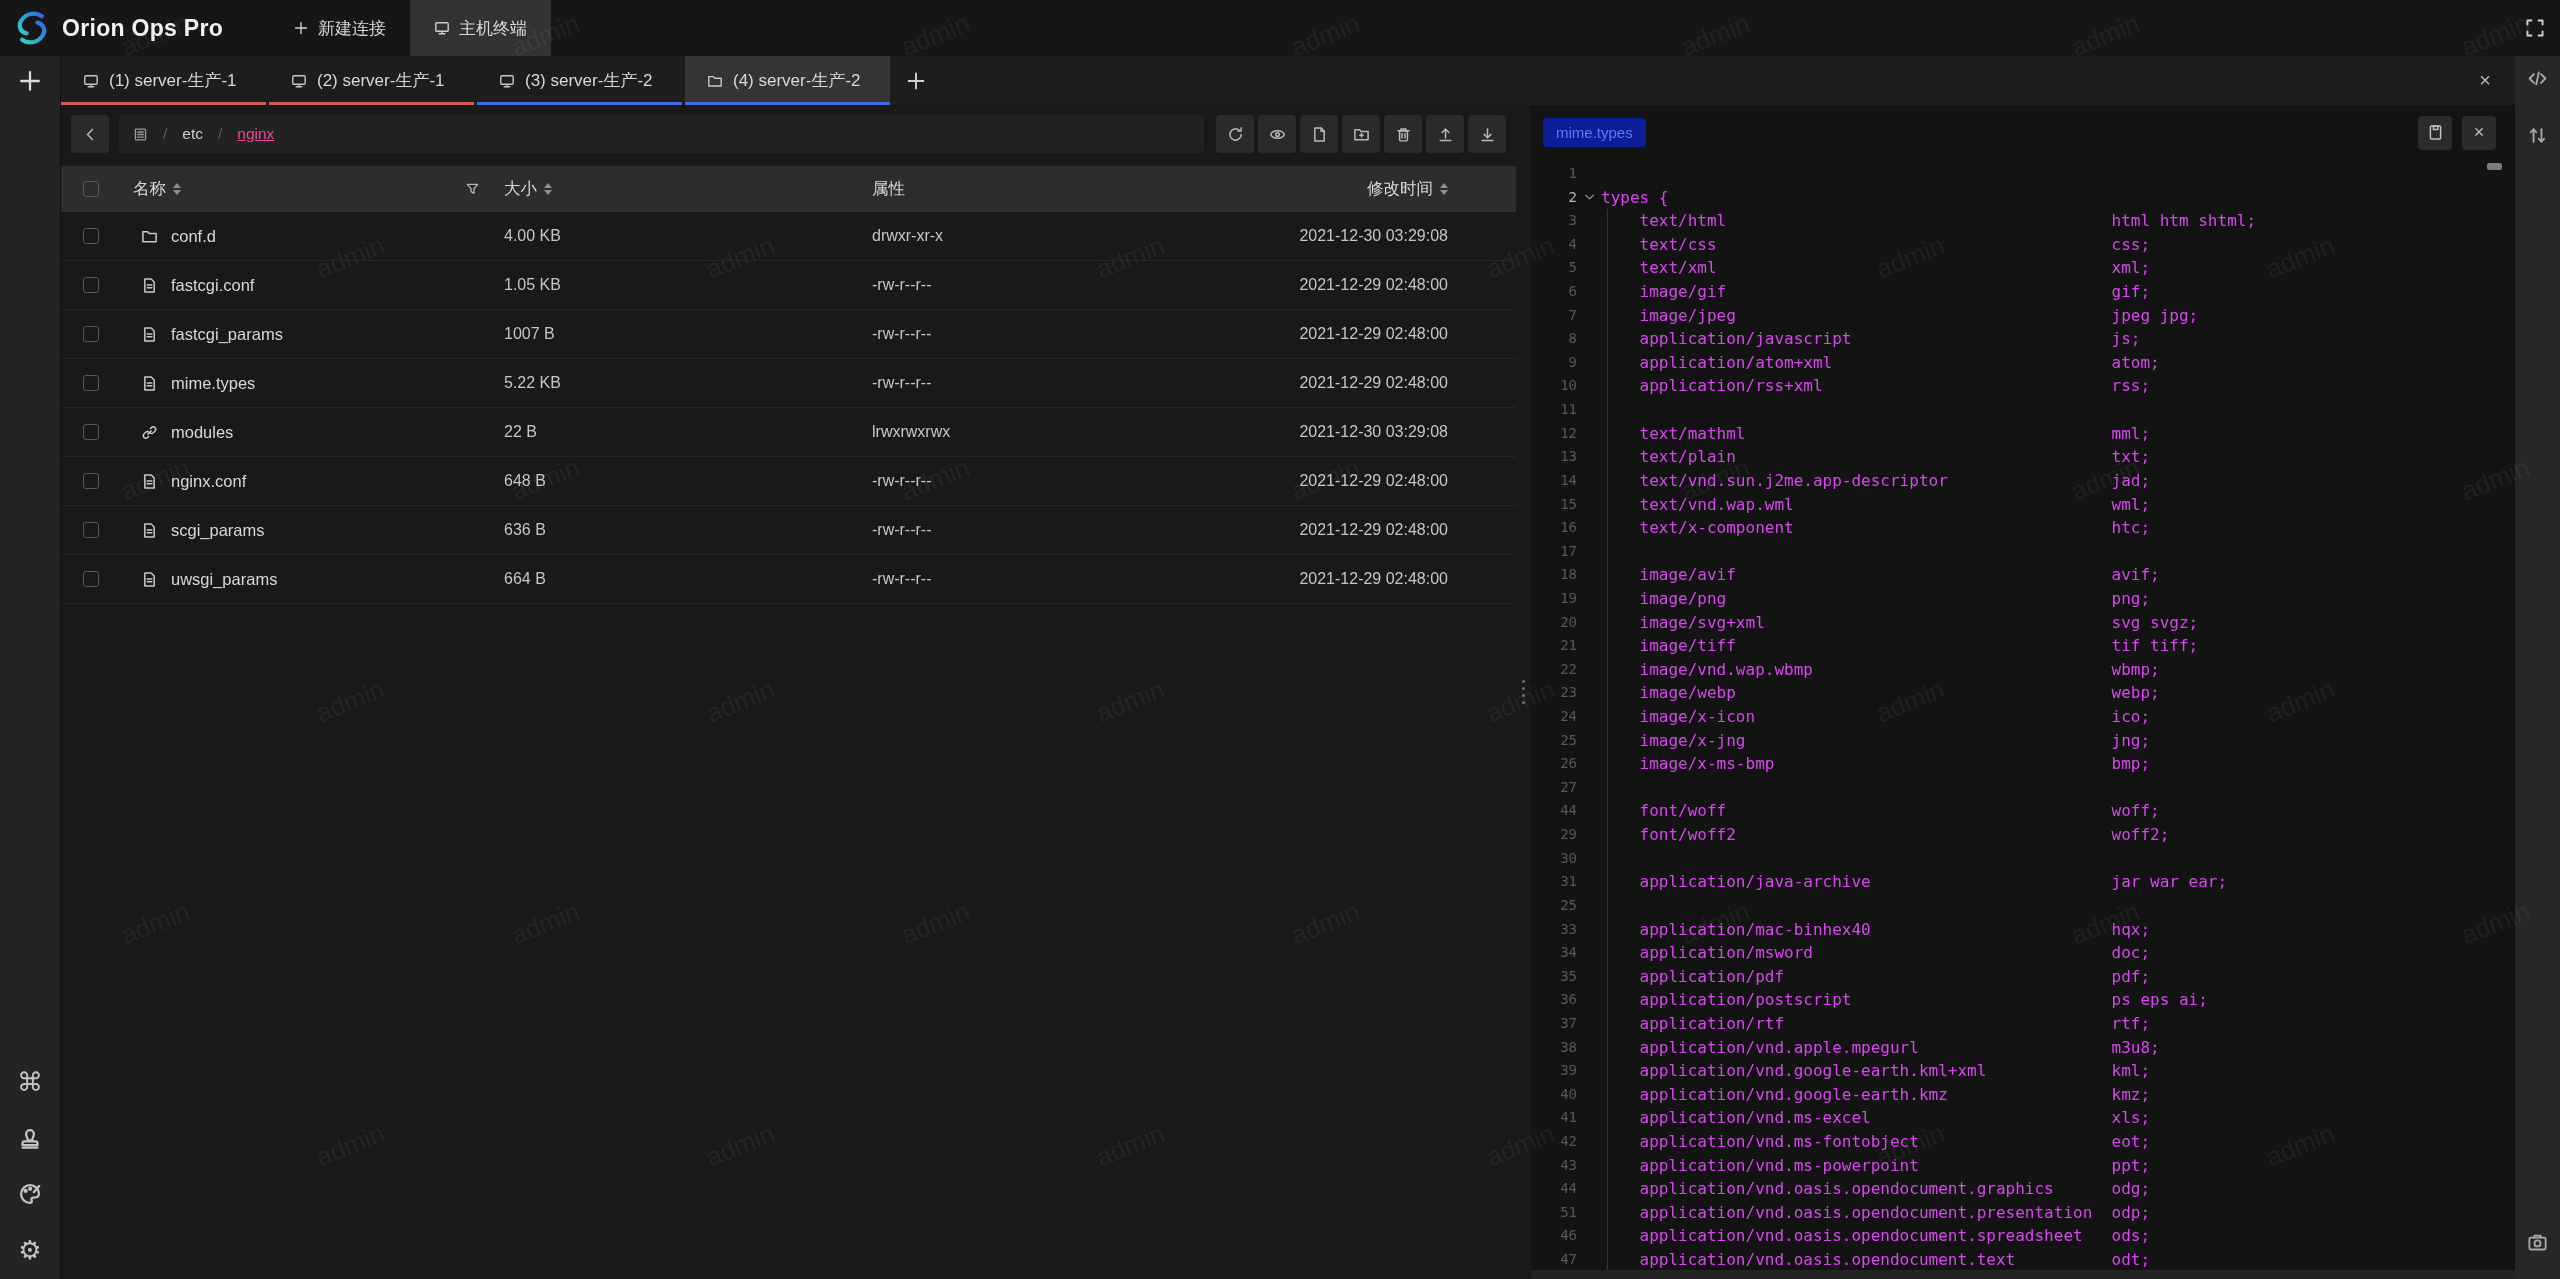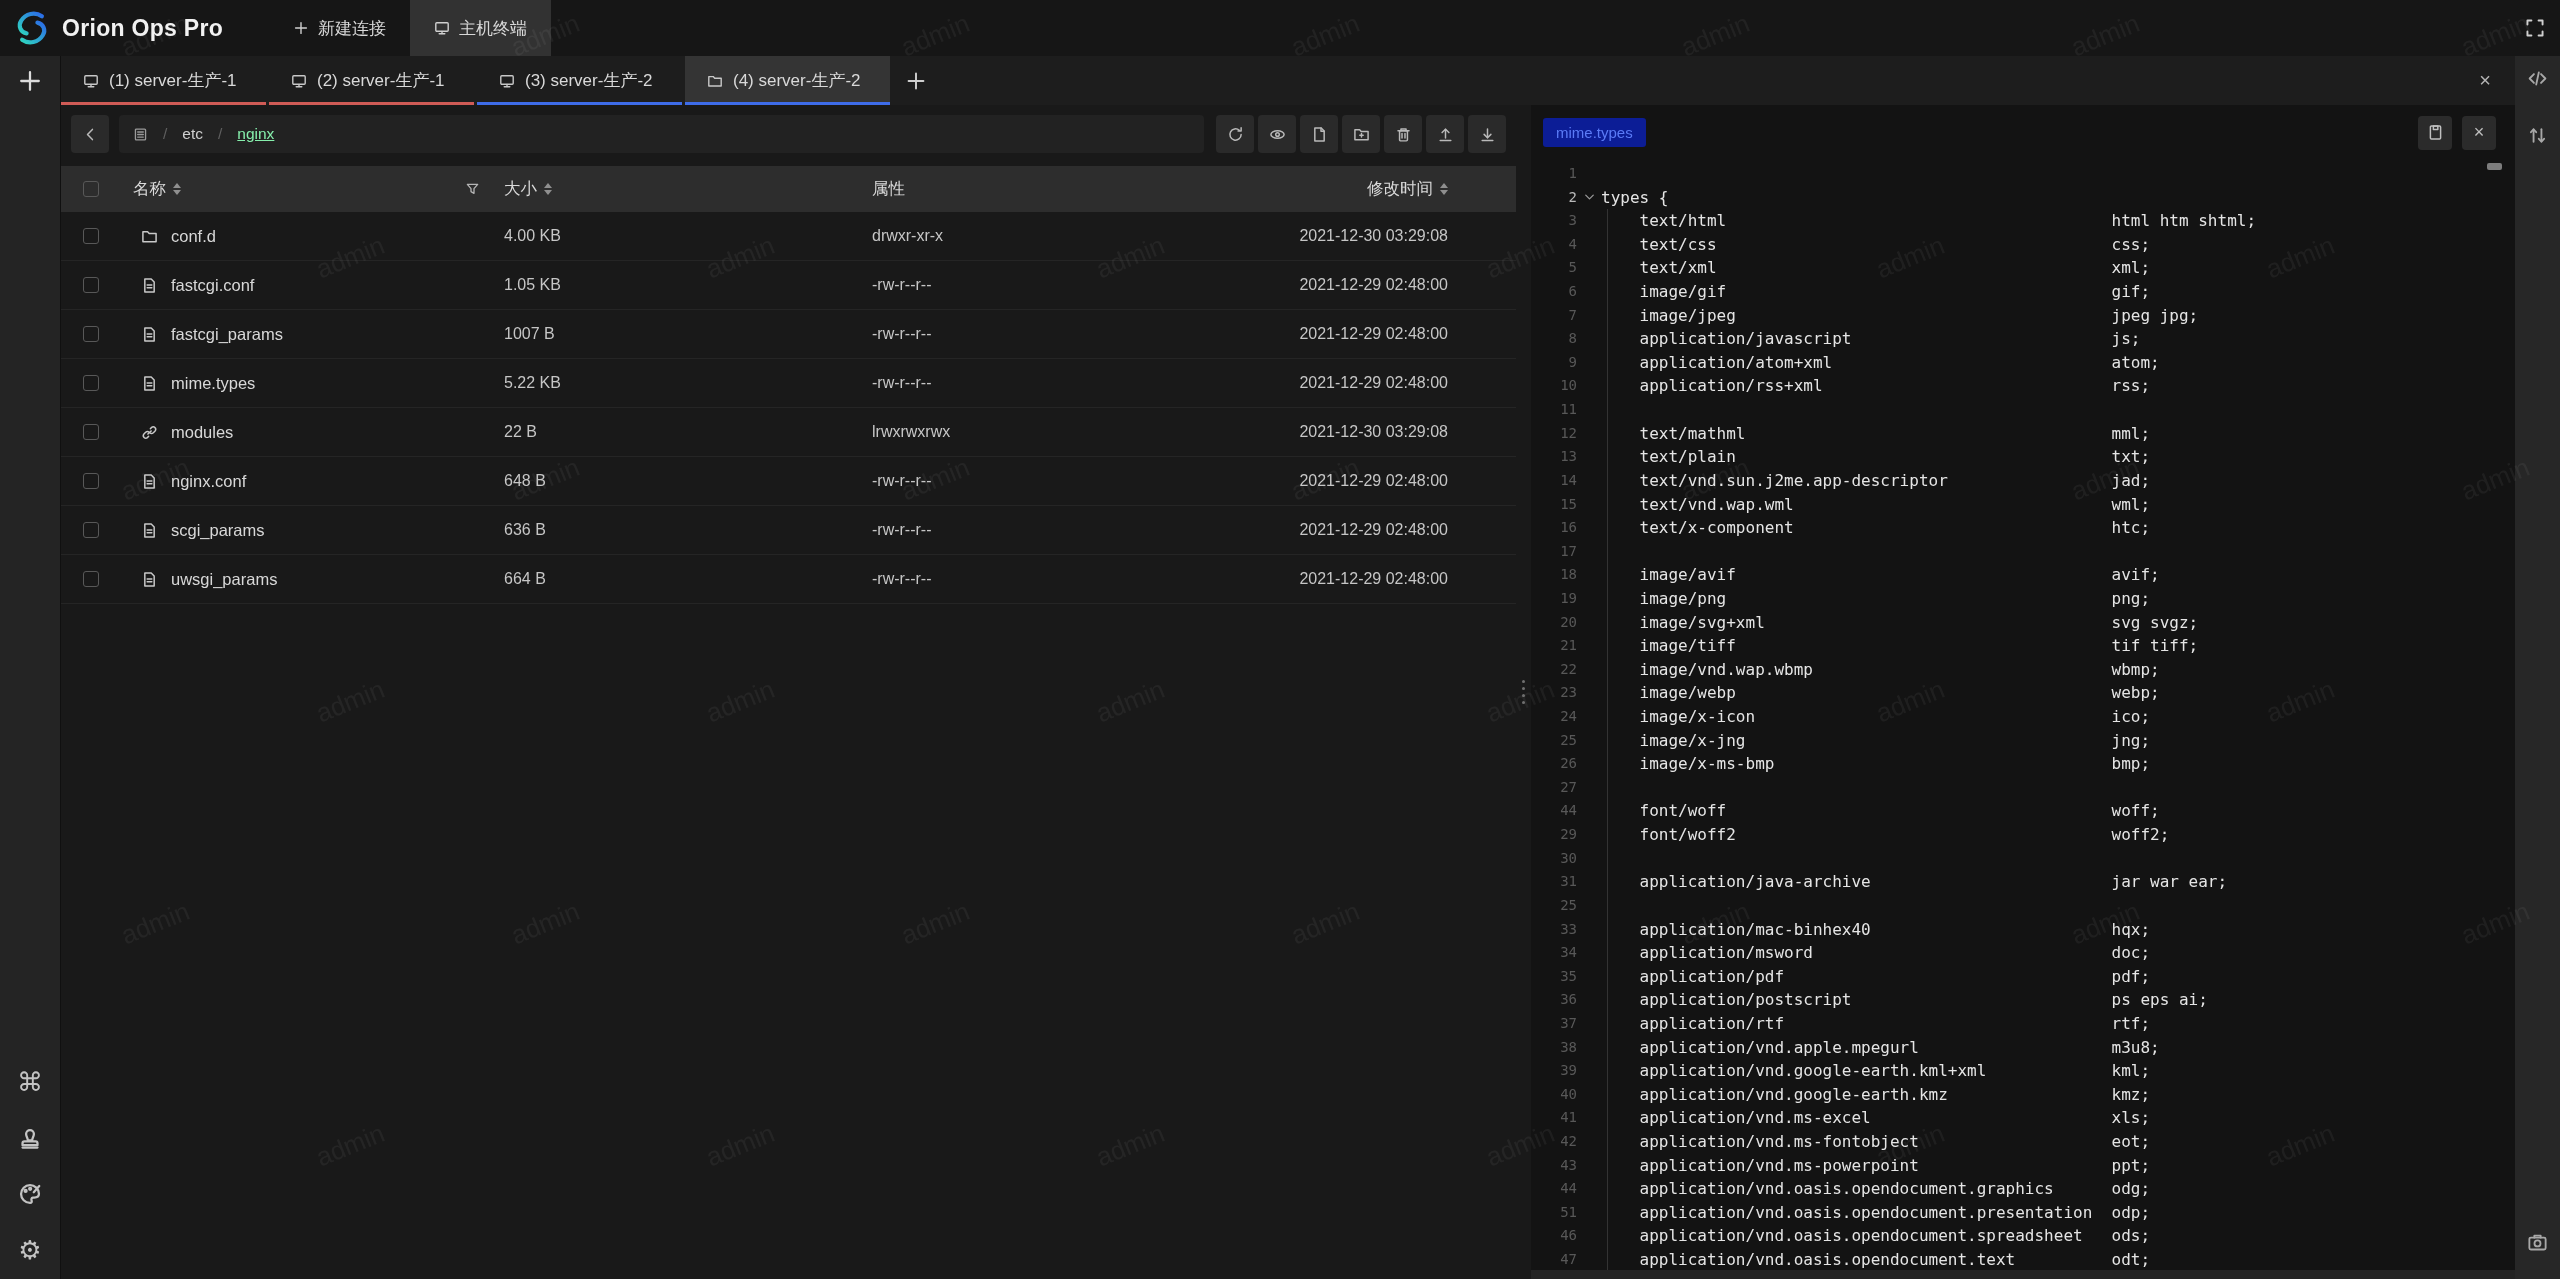--- a/index.html
+++ b/index.html
@@ -52,21 +52,21 @@
   #fm-toolbar { display:flex; align-items:center; margin:10px 10px 0 10px; gap:10px; height:38px; }
   .sq-btn { width:38px; height:38px; background:#2a2a2a; border-radius:4px; display:flex;
             align-items:center; justify-content:center; color:#b9b9b9; cursor:pointer;
             flex-shrink:0; font-size:16px; }
   .sq-btn svg { width:17px; height:17px; }
   #breadcrumb { flex:1; height:38px; background:#222222; border-radius:4px; display:flex;
                 align-items:center; gap:15px; padding:0 14px; font-size:15.5px; }
   #breadcrumb .icon { color:#9a9a9a; font-size:15px; }
   #breadcrumb .sep { color:#5f5f5f; }
   #breadcrumb .seg { color:#cfcfcf; cursor:pointer; }
-  #breadcrumb .seg.last { color:#86efac;text-decoration:underline; }
+  #breadcrumb .seg.last { color:#ec4899;text-decoration:underline; }
   #fm-actions { display:flex; gap:4px; margin-left:2px; }
 
   
   .grid-row { display:grid; grid-template-columns:50px 371px 368px 330px 1fr;
               padding:0 68px 0 22px; align-items:center; }
   #table-head { height:46px; margin-top:13px; background:#2d2d2d; color:#dadada; font-size:16.5px; }
   .hcell { display:flex; align-items:center; gap:7px; }
   .hcell.name { justify-content:center; }
   .hcell.name .spacer { flex:1; }
   .hcell.time { justify-content:flex-end; }
@@ -101,21 +101,21 @@
   .ed-btn { width:34px; height:34px; background:#2b2b2b; border-radius:4px; display:flex;
             align-items:center; justify-content:center; color:#c0c0c0; cursor:pointer; font-size:18px; }
   .ed-btn svg { width:17px; height:17px; }
   #editor-body { flex:1; position:relative; overflow:hidden; padding-top:2px; }
   .eline { display:flex; height:23.62px; align-items:center; }
   .ln { width:46px; text-align:right; font:14px/23.62px "DejaVu Sans Mono", monospace;
         color:#585858; flex-shrink:0; }
   .ln.cur { color:#b9b9b9; }
   .fold { width:24px; display:flex; align-items:center; justify-content:center; color:#9a9a9a; }
   .fold svg { width:11px; height:11px; }
-  .code { white-space:pre; font:16px/23.62px "DejaVu Sans Mono", monospace; color:#e5e5e5; }
+  .code { white-space:pre; font:16px/23.62px "DejaVu Sans Mono", monospace; color:#d946ef; }
   #indent-guide { position:absolute; left:76px; width:1px; background:#333333; }
   #ed-vthumb { position:absolute; top:3px; right:13px; width:15px; height:7px; background:#7d7d7d;
                border-radius:2px; cursor:pointer; }
   #ed-hbar { position:absolute; left:0; right:0; bottom:0; height:9px; background:#232323; }
 
   
   #right-rail { width:45px; background:#272727; flex-shrink:0; display:flex; flex-direction:column;
                 align-items:center; }
   #right-rail .rail-icon { font-size:21px; color:#a8a8a8; }
   #right-rail .rail-icon svg { width:21px; height:21px; }

